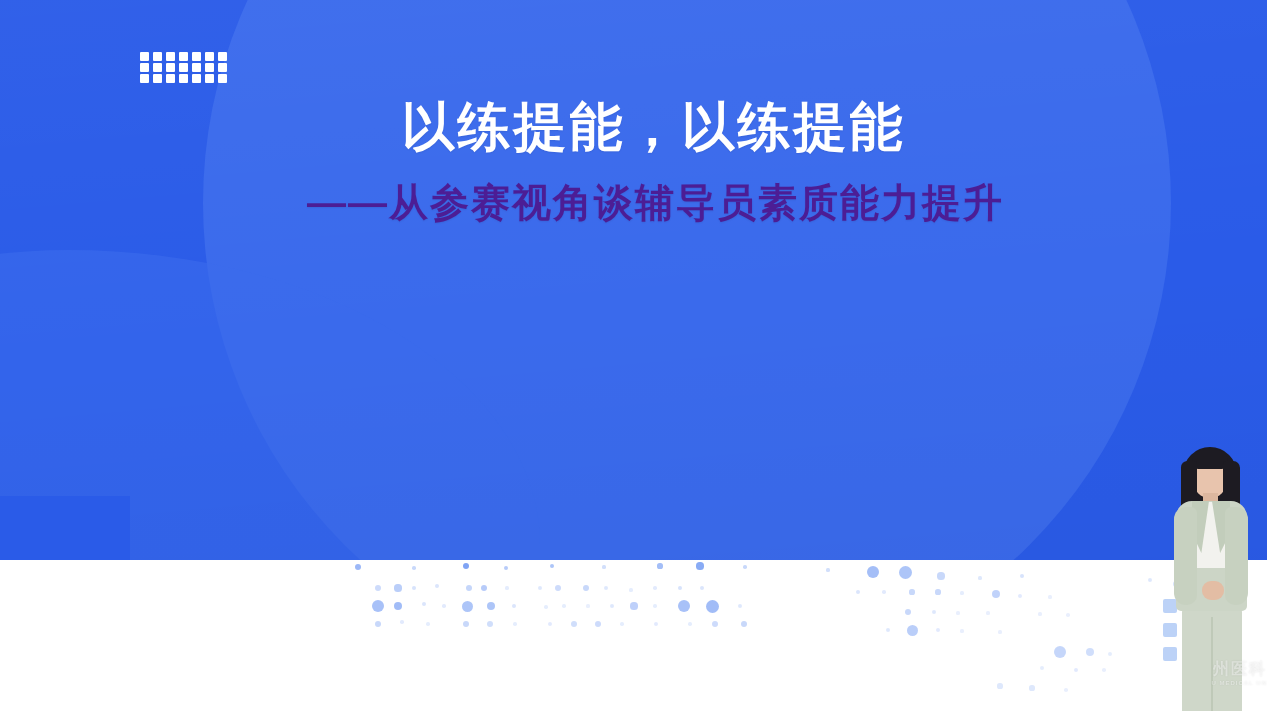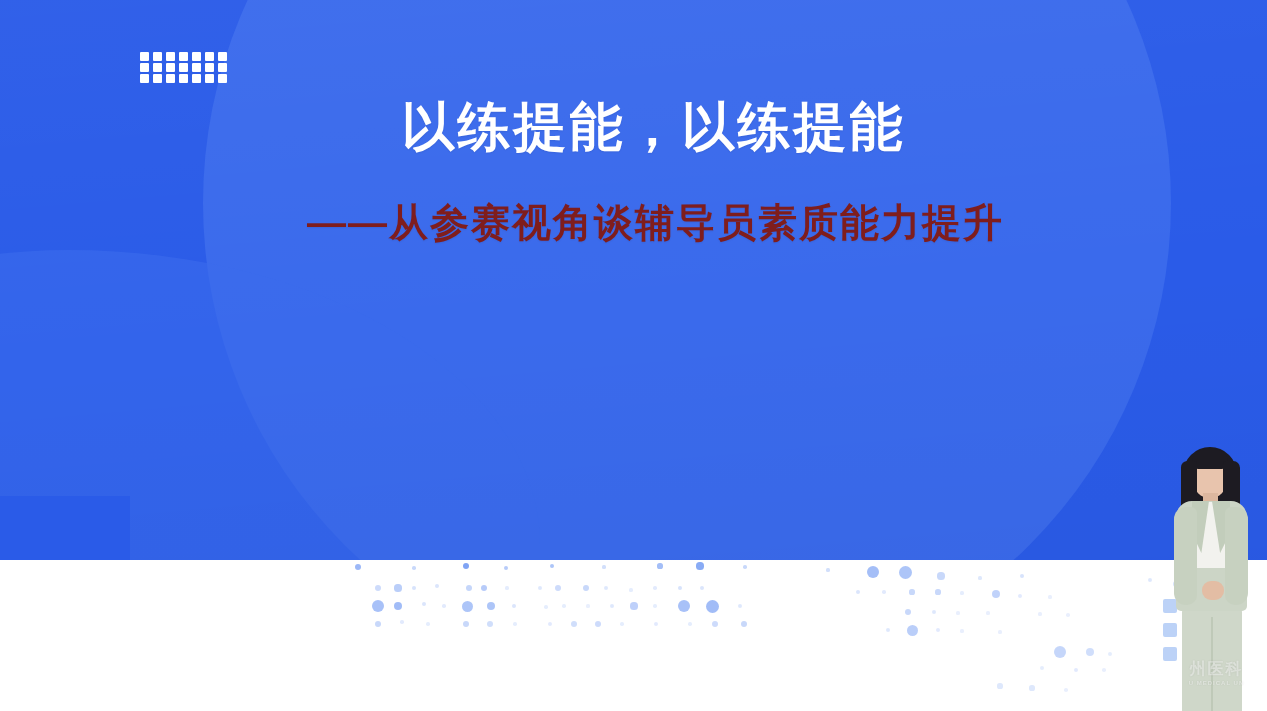--- a/index.html
+++ b/index.html
@@ -111,24 +111,24 @@
     color: #ffffff;
     letter-spacing: 3px;
     line-height: 1.18;
     text-shadow: 0 1px 2px rgba(0,0,0,0.07);
     margin: 0;
     padding-left: 40px;
   }
   .sub-title {
     font-size: 39px;
     font-weight: 700;
-    color: #7f1d1d;
+    color: #4c1d95;
     letter-spacing: 2px;
     line-height: 1.2;
-    margin: 41px 0 0 0;
+    margin: 21px 0 0 0;
     padding-left: 44px;
     text-shadow: 0 1px 2px rgba(0,0,0,0.07);
   }
 
   .presenter {
     position: absolute;
     left: 138px;
     top: 437px;
     font-size: 29px;
     font-weight: 500;
@@ -275,21 +275,21 @@
     left: 59px; top: 176px;
     width: 2px; height: 94px;
     background: #bfc9b8;
   }
 
   .watermark {
     position: absolute;
     left: 1166px;
     top: 660px;
     width: 101px;
-    text-align: center;
+    text-align: right;
     color: rgba(255,255,255,0.45);
     font-size: 16px;
     letter-spacing: 2px;
     line-height: 1.1;
     pointer-events: none;
     text-shadow: 0 0 2px rgba(0,0,0,0.10);
     font-weight: bold;
   }
   .watermark .wm-sub {
     display: block;

